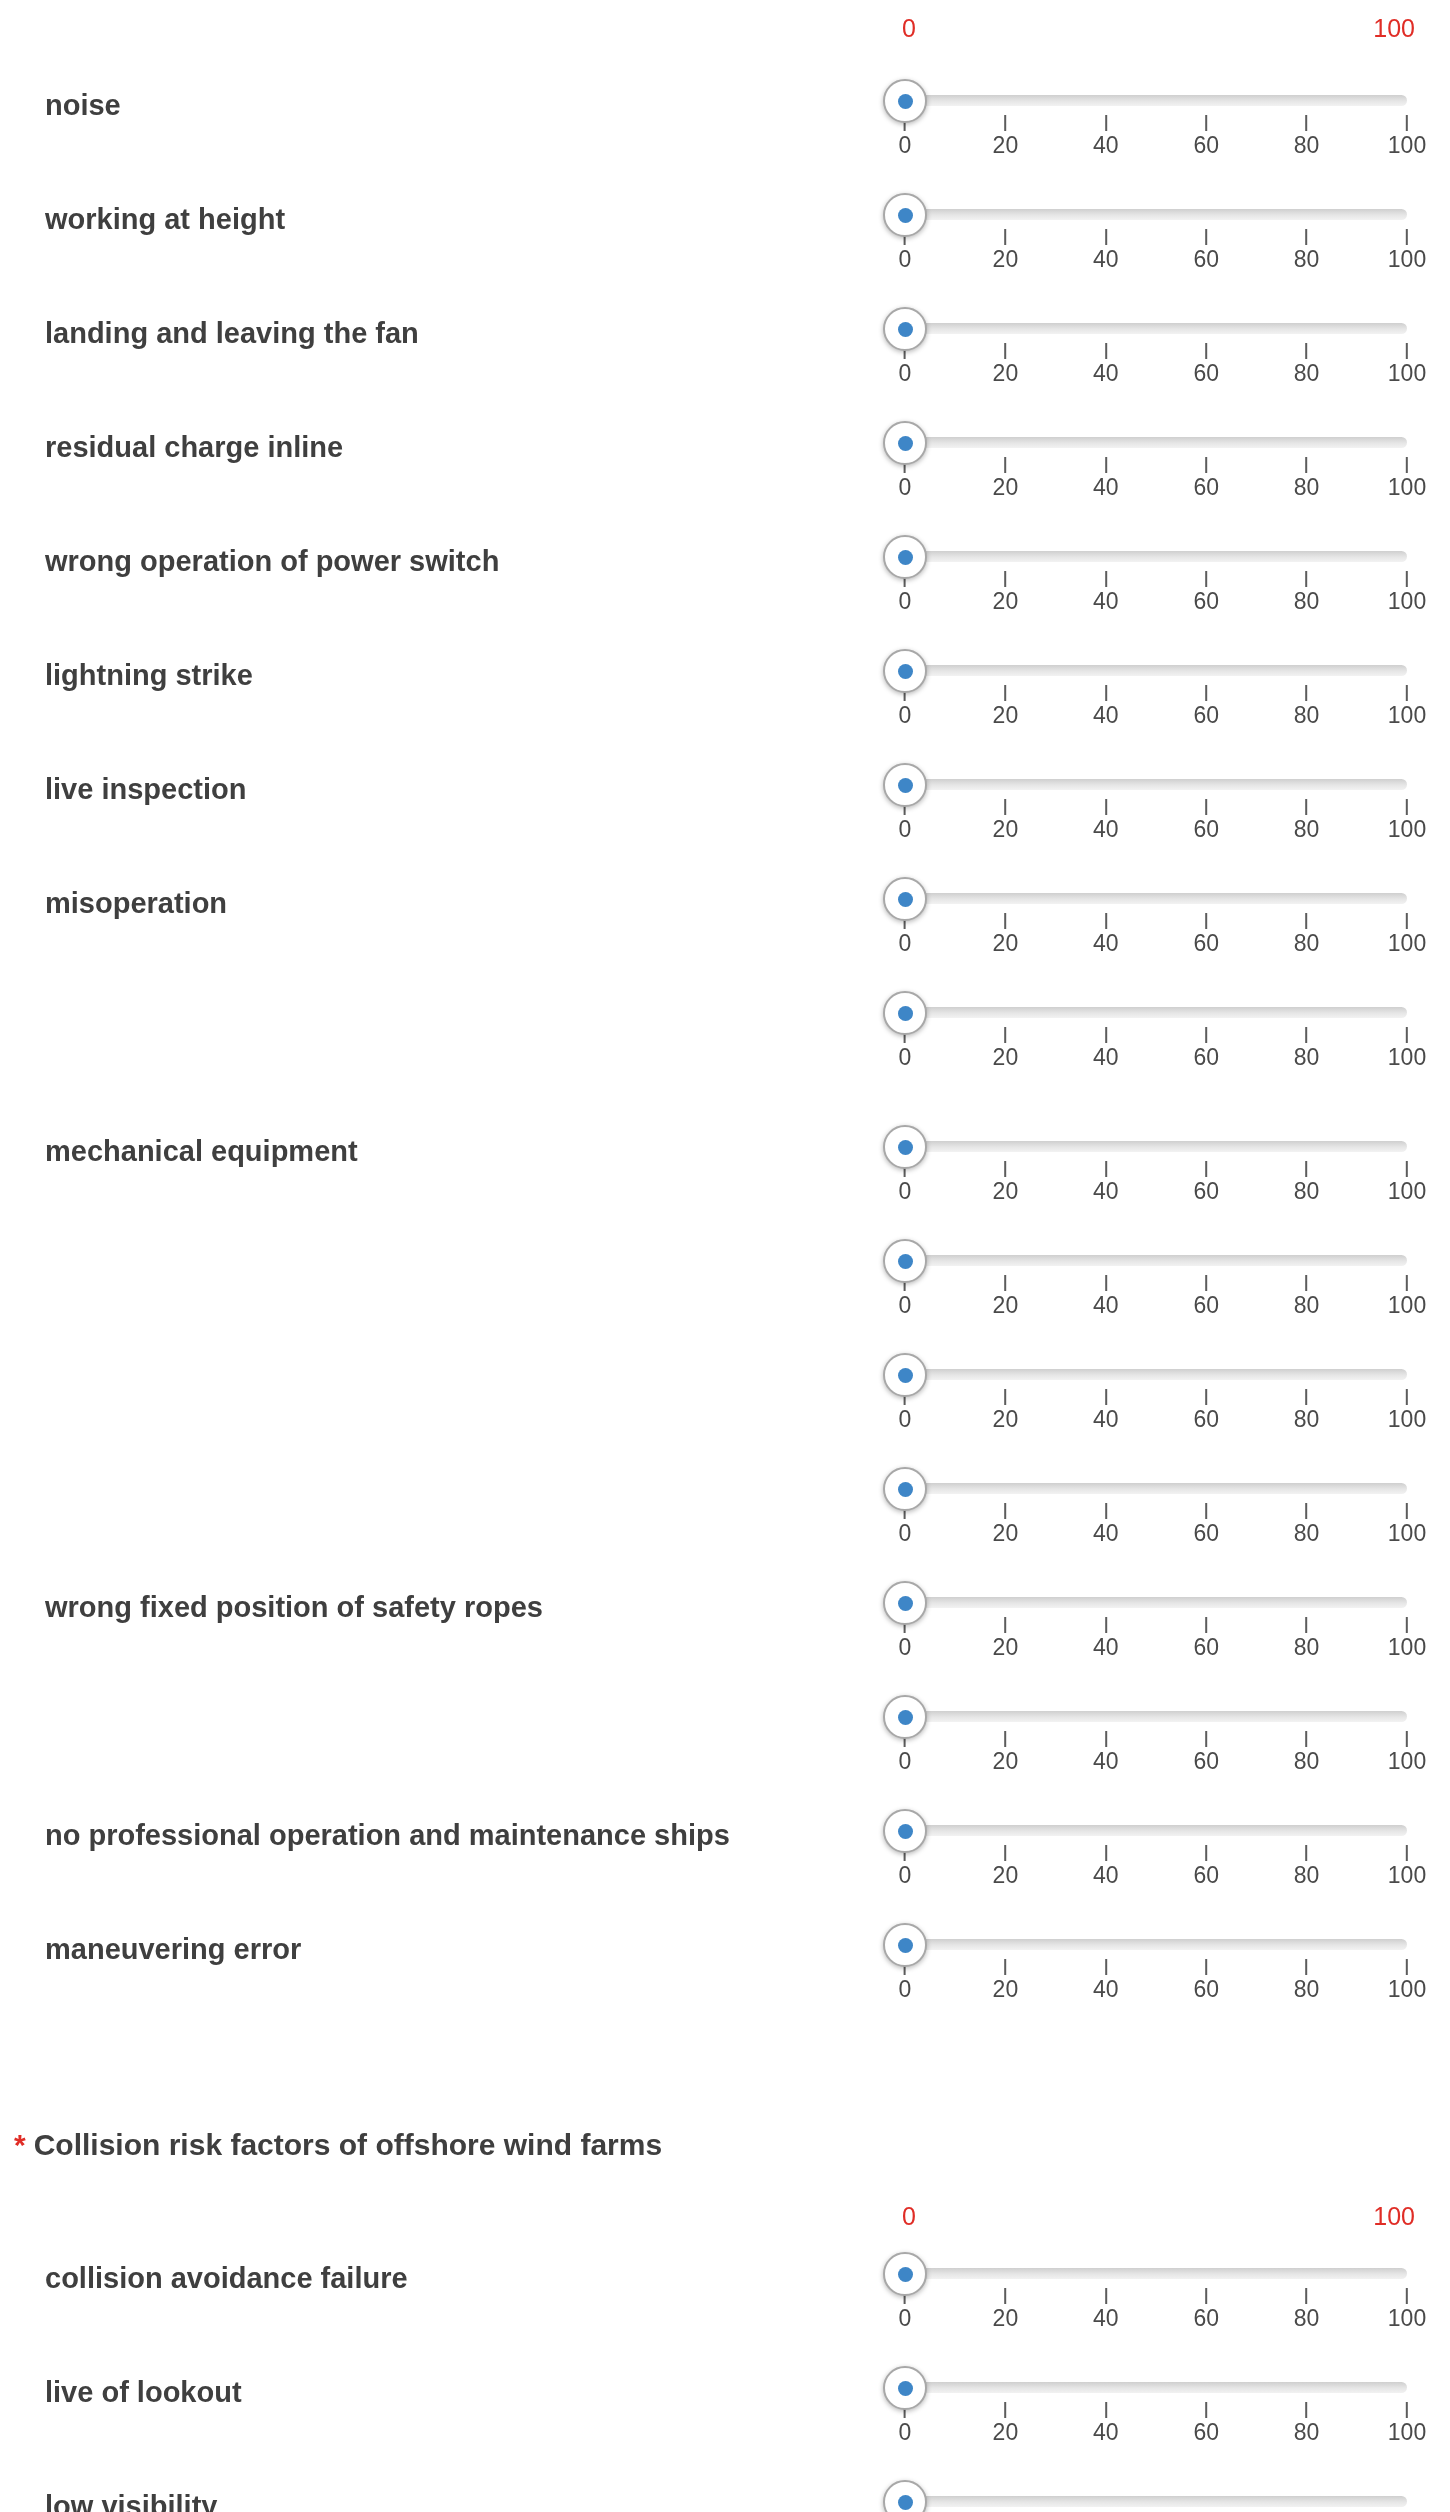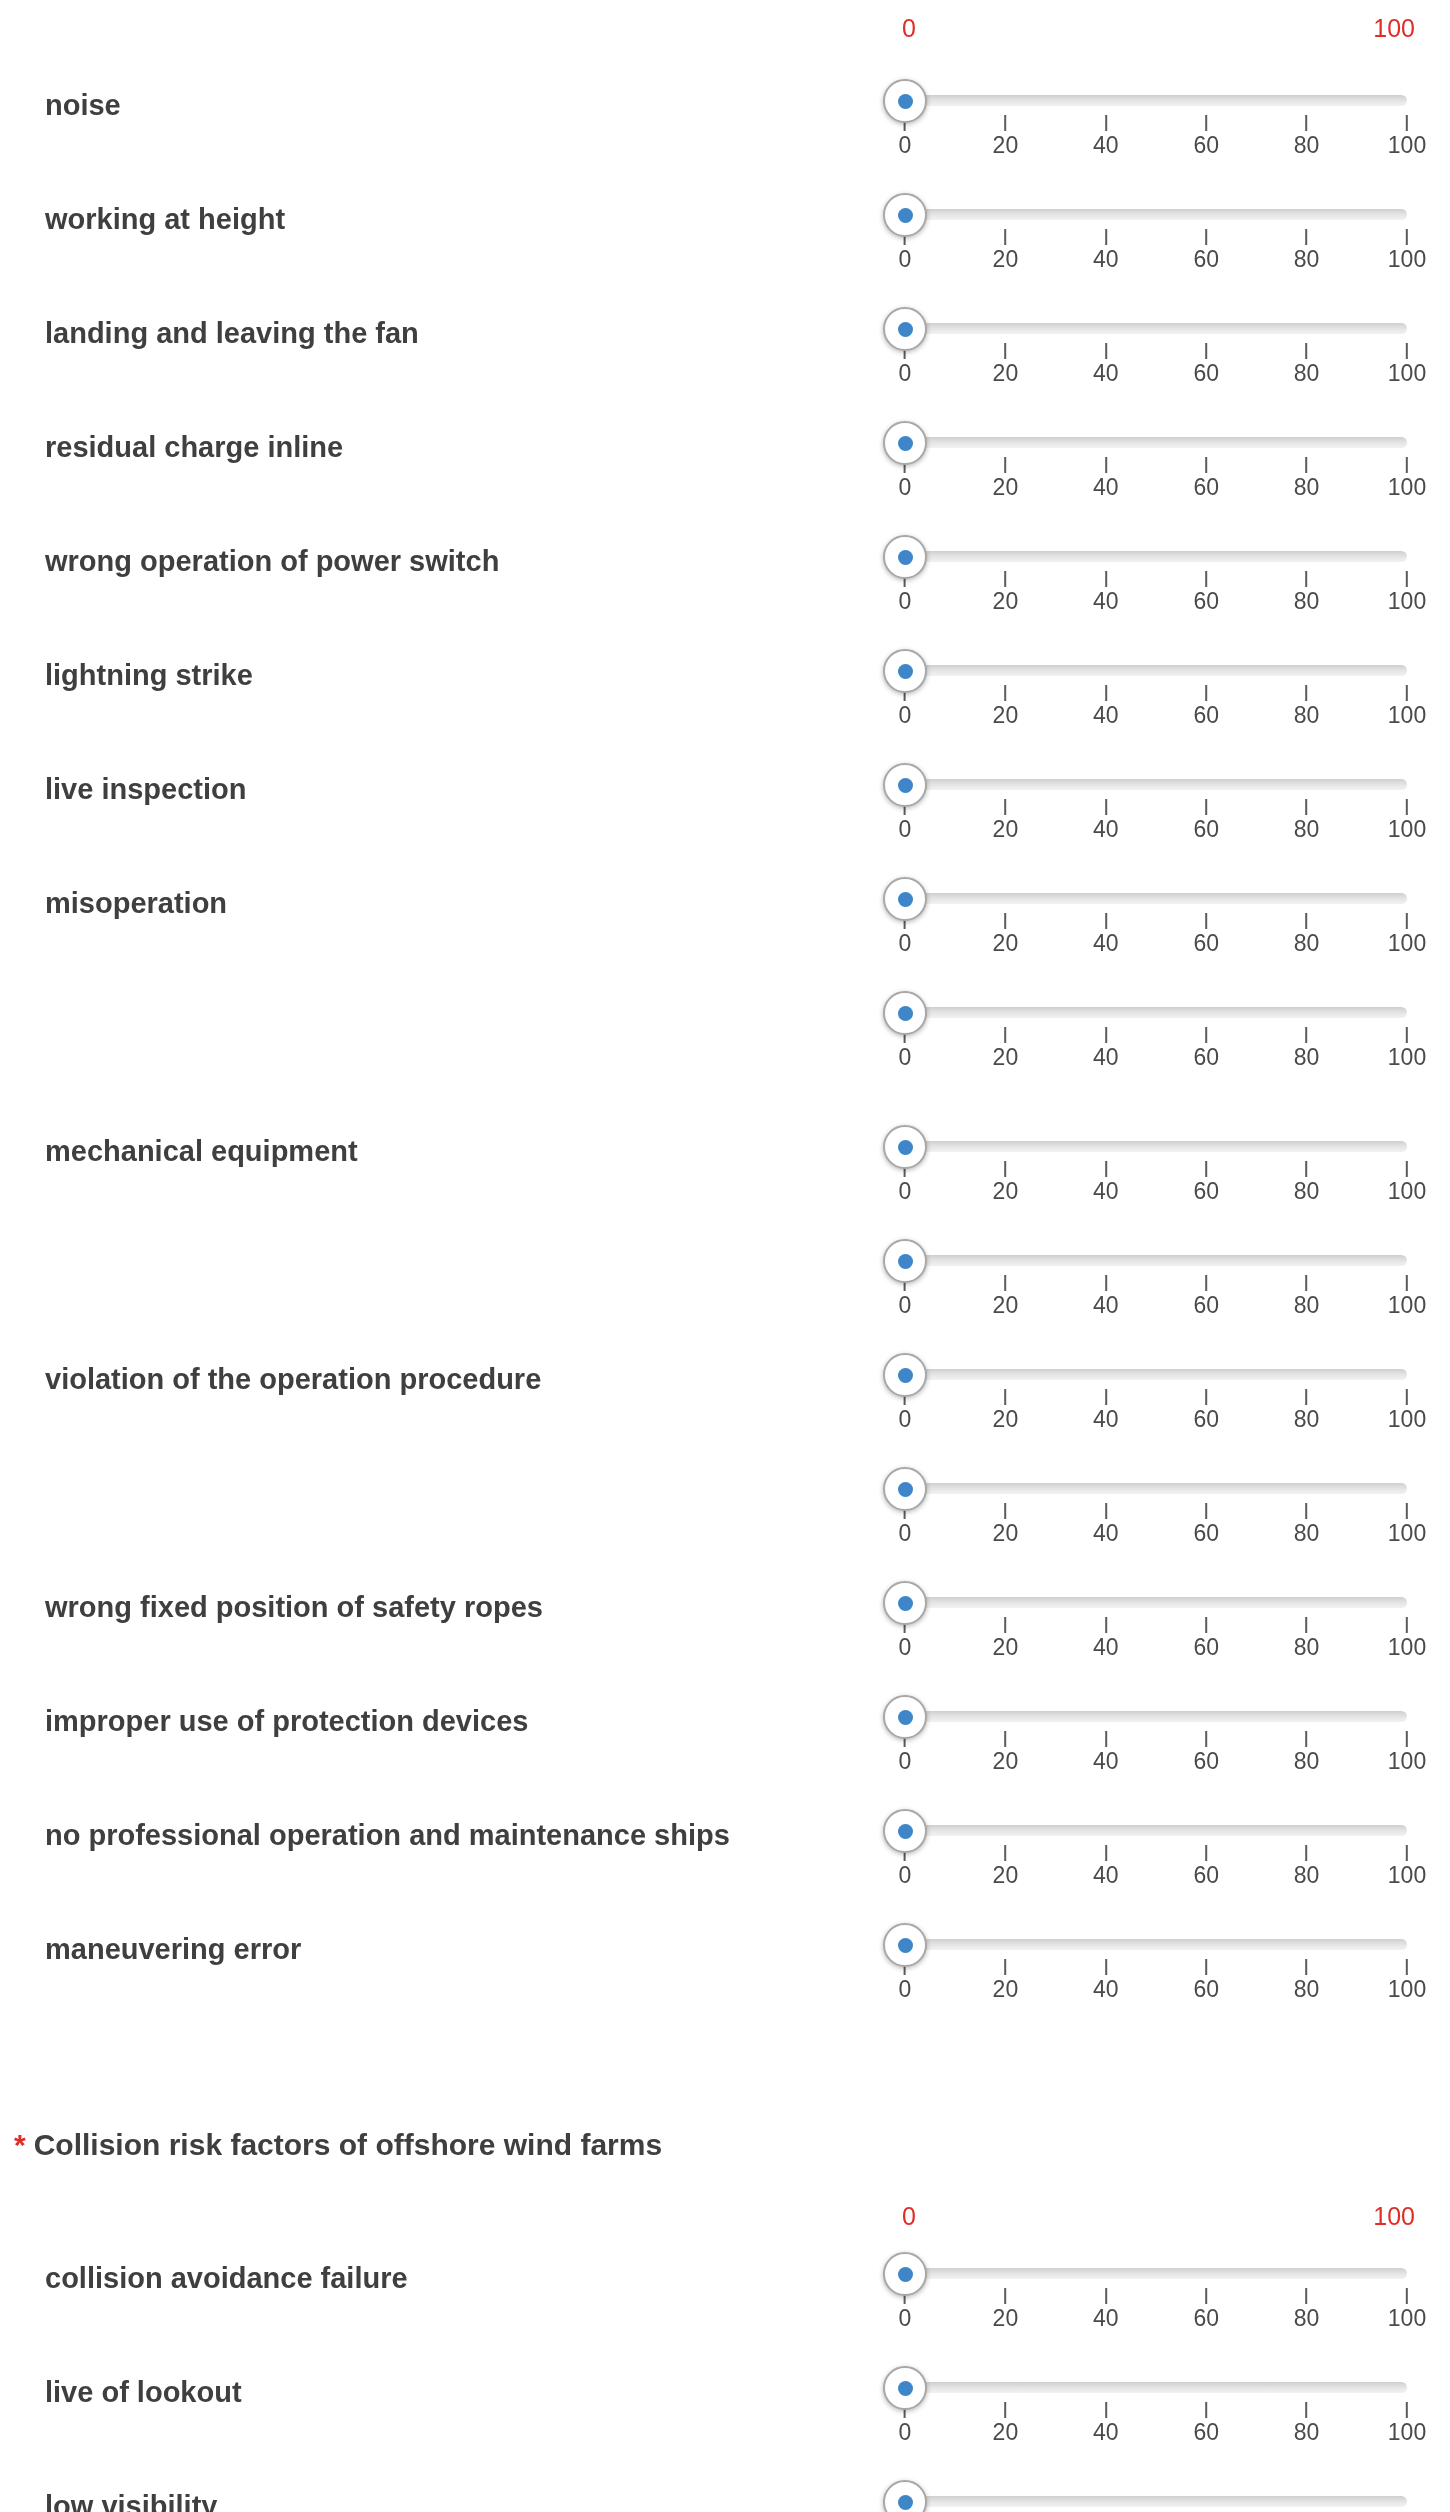--- a/index.html
+++ b/index.html
@@ -452,21 +452,20 @@
                 <div class="tick-label">100</div>
               </div>
             </div>
       <div class="handle" style="left: 0%;">
         <div class="dot"></div>
       </div>
     </div>
   </div>
 
   <div class="srow">
-    <div class="row-label">violation of the operation procedure</div>
     <div class="slider">
       <div class="track"></div>
       <div class="ticks">
               <div class="tick" style="left: 0%;">
                 <div class="tick-line"></div>
                 <div class="tick-label">0</div>
               </div>
               <div class="tick" style="left: 20%;">
                 <div class="tick-line"></div>
                 <div class="tick-label">20</div>
@@ -559,21 +558,20 @@
                 <div class="tick-label">100</div>
               </div>
             </div>
       <div class="handle" style="left: 0%;">
         <div class="dot"></div>
       </div>
     </div>
   </div>
 
   <div class="srow">
-    <div class="row-label">improper use of protection devices</div>
     <div class="slider">
       <div class="track"></div>
       <div class="ticks">
               <div class="tick" style="left: 0%;">
                 <div class="tick-line"></div>
                 <div class="tick-label">0</div>
               </div>
               <div class="tick" style="left: 20%;">
                 <div class="tick-line"></div>
                 <div class="tick-label">20</div>

